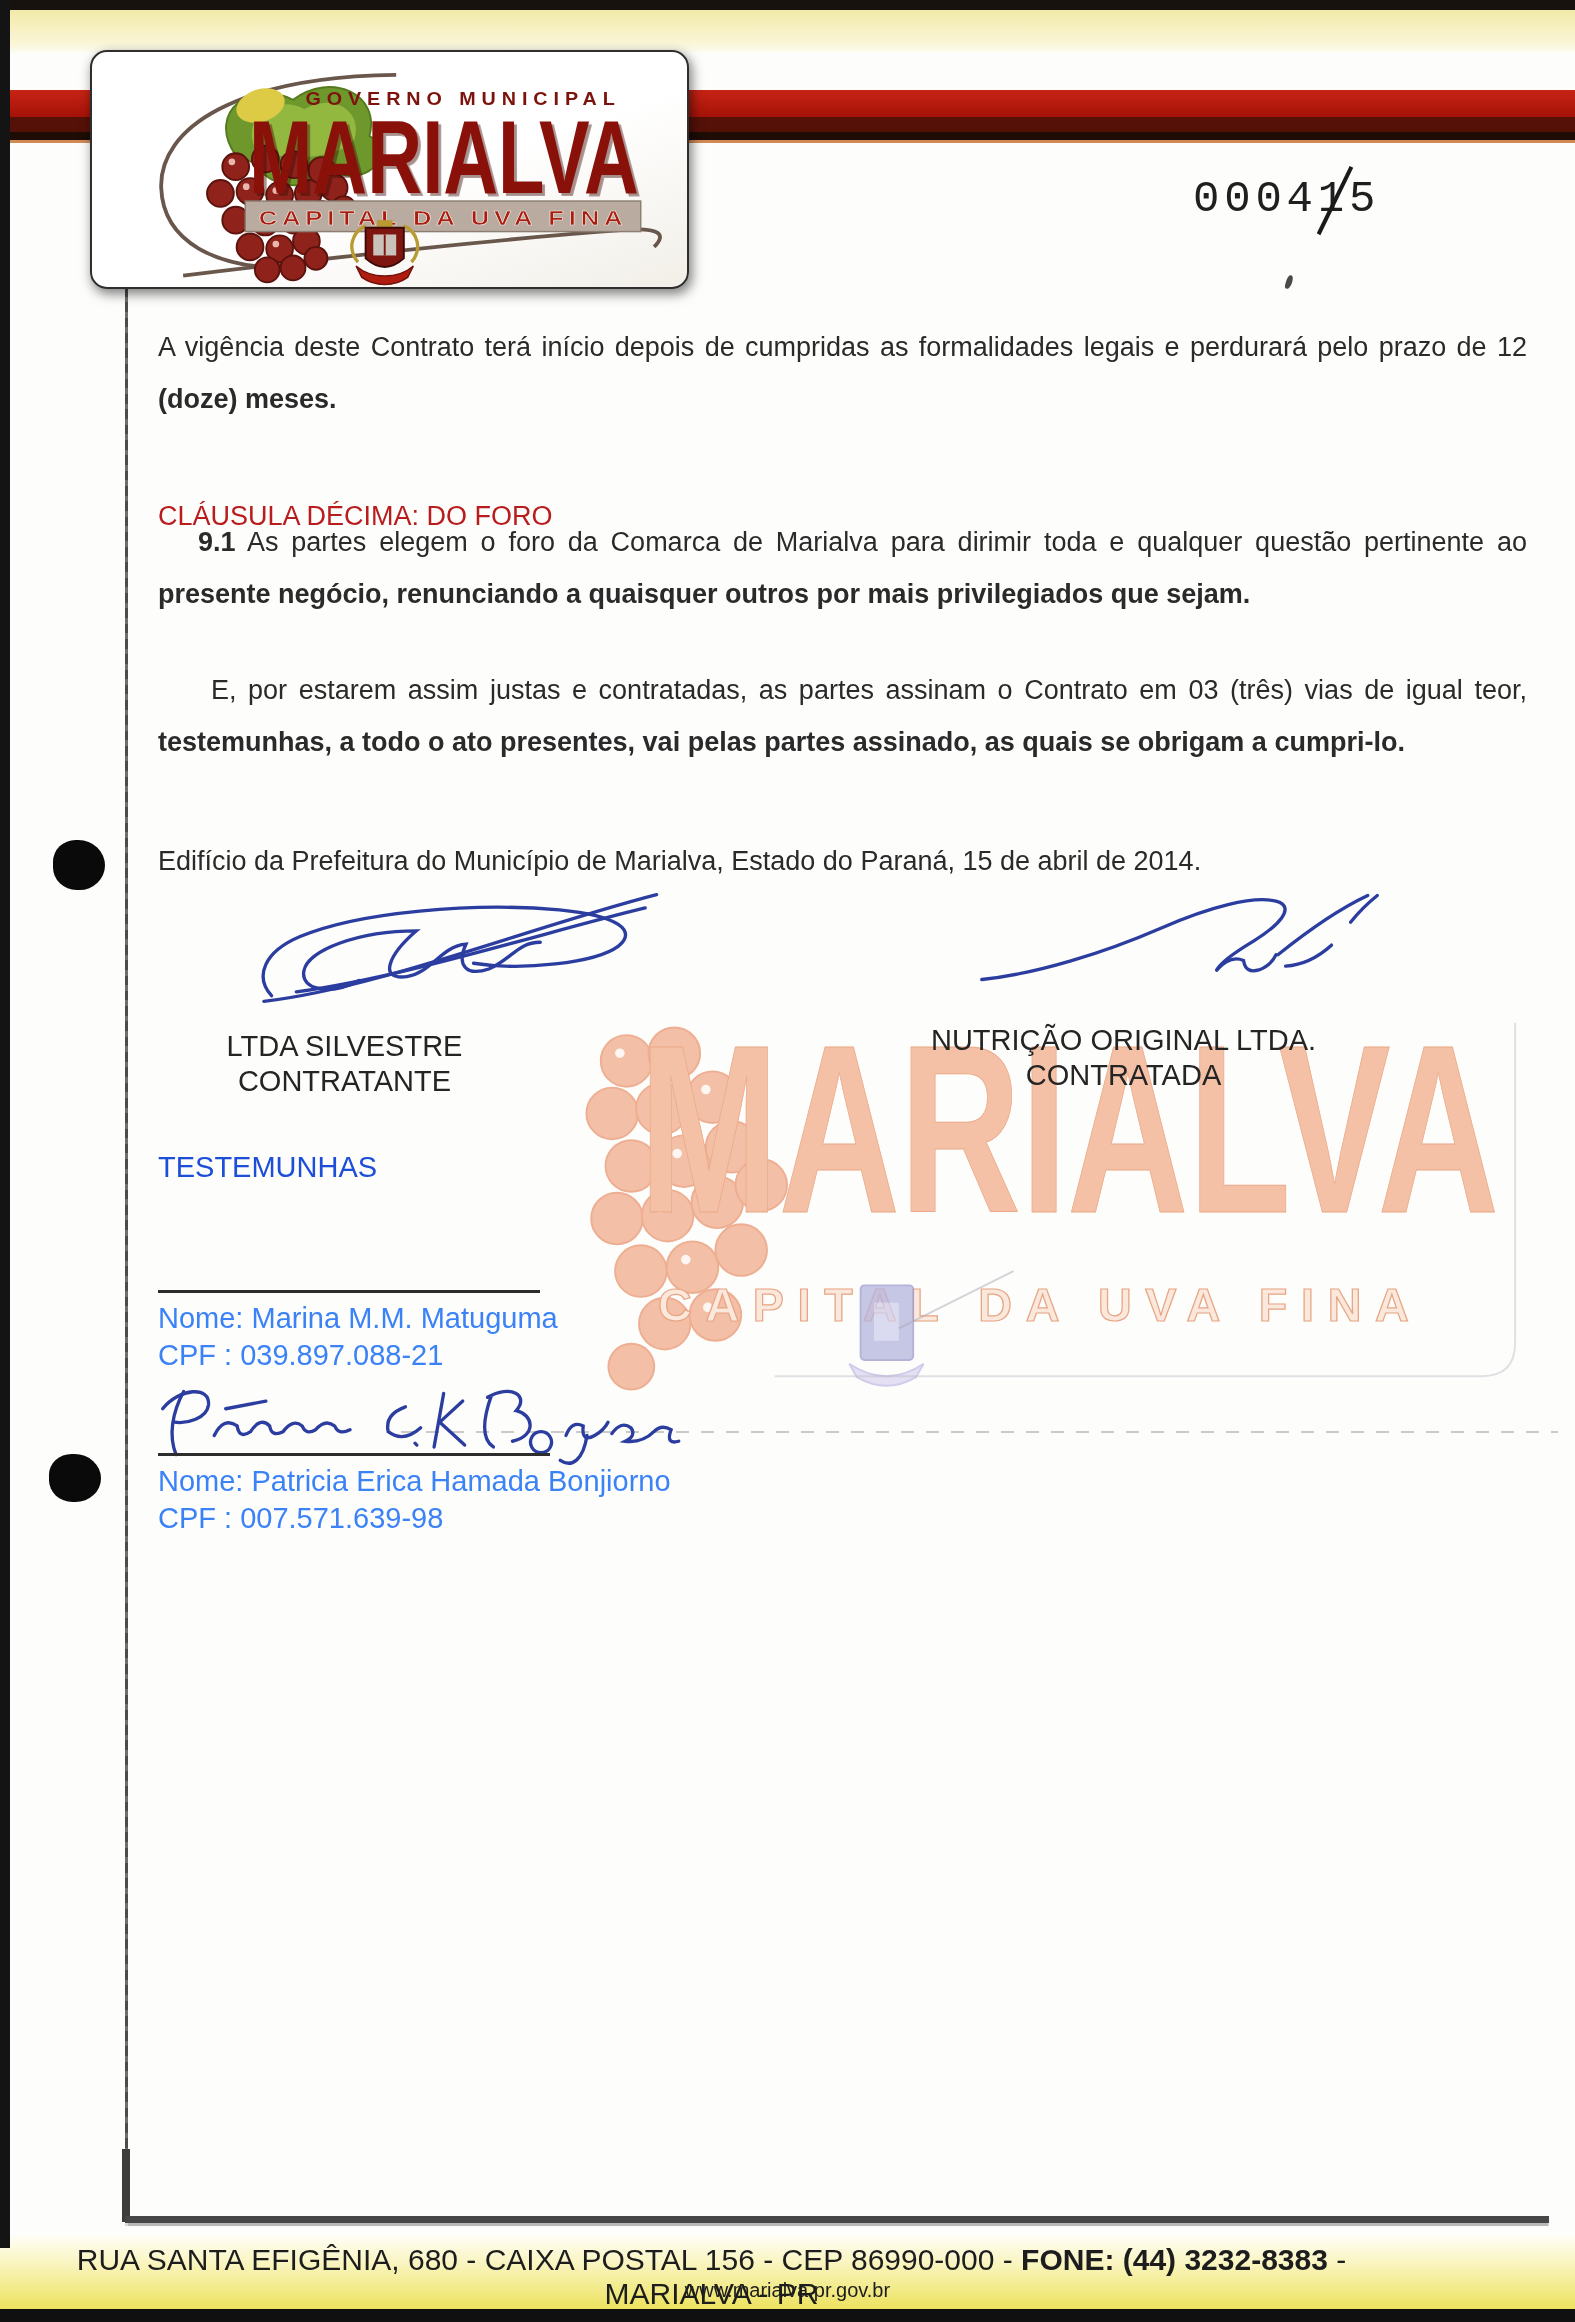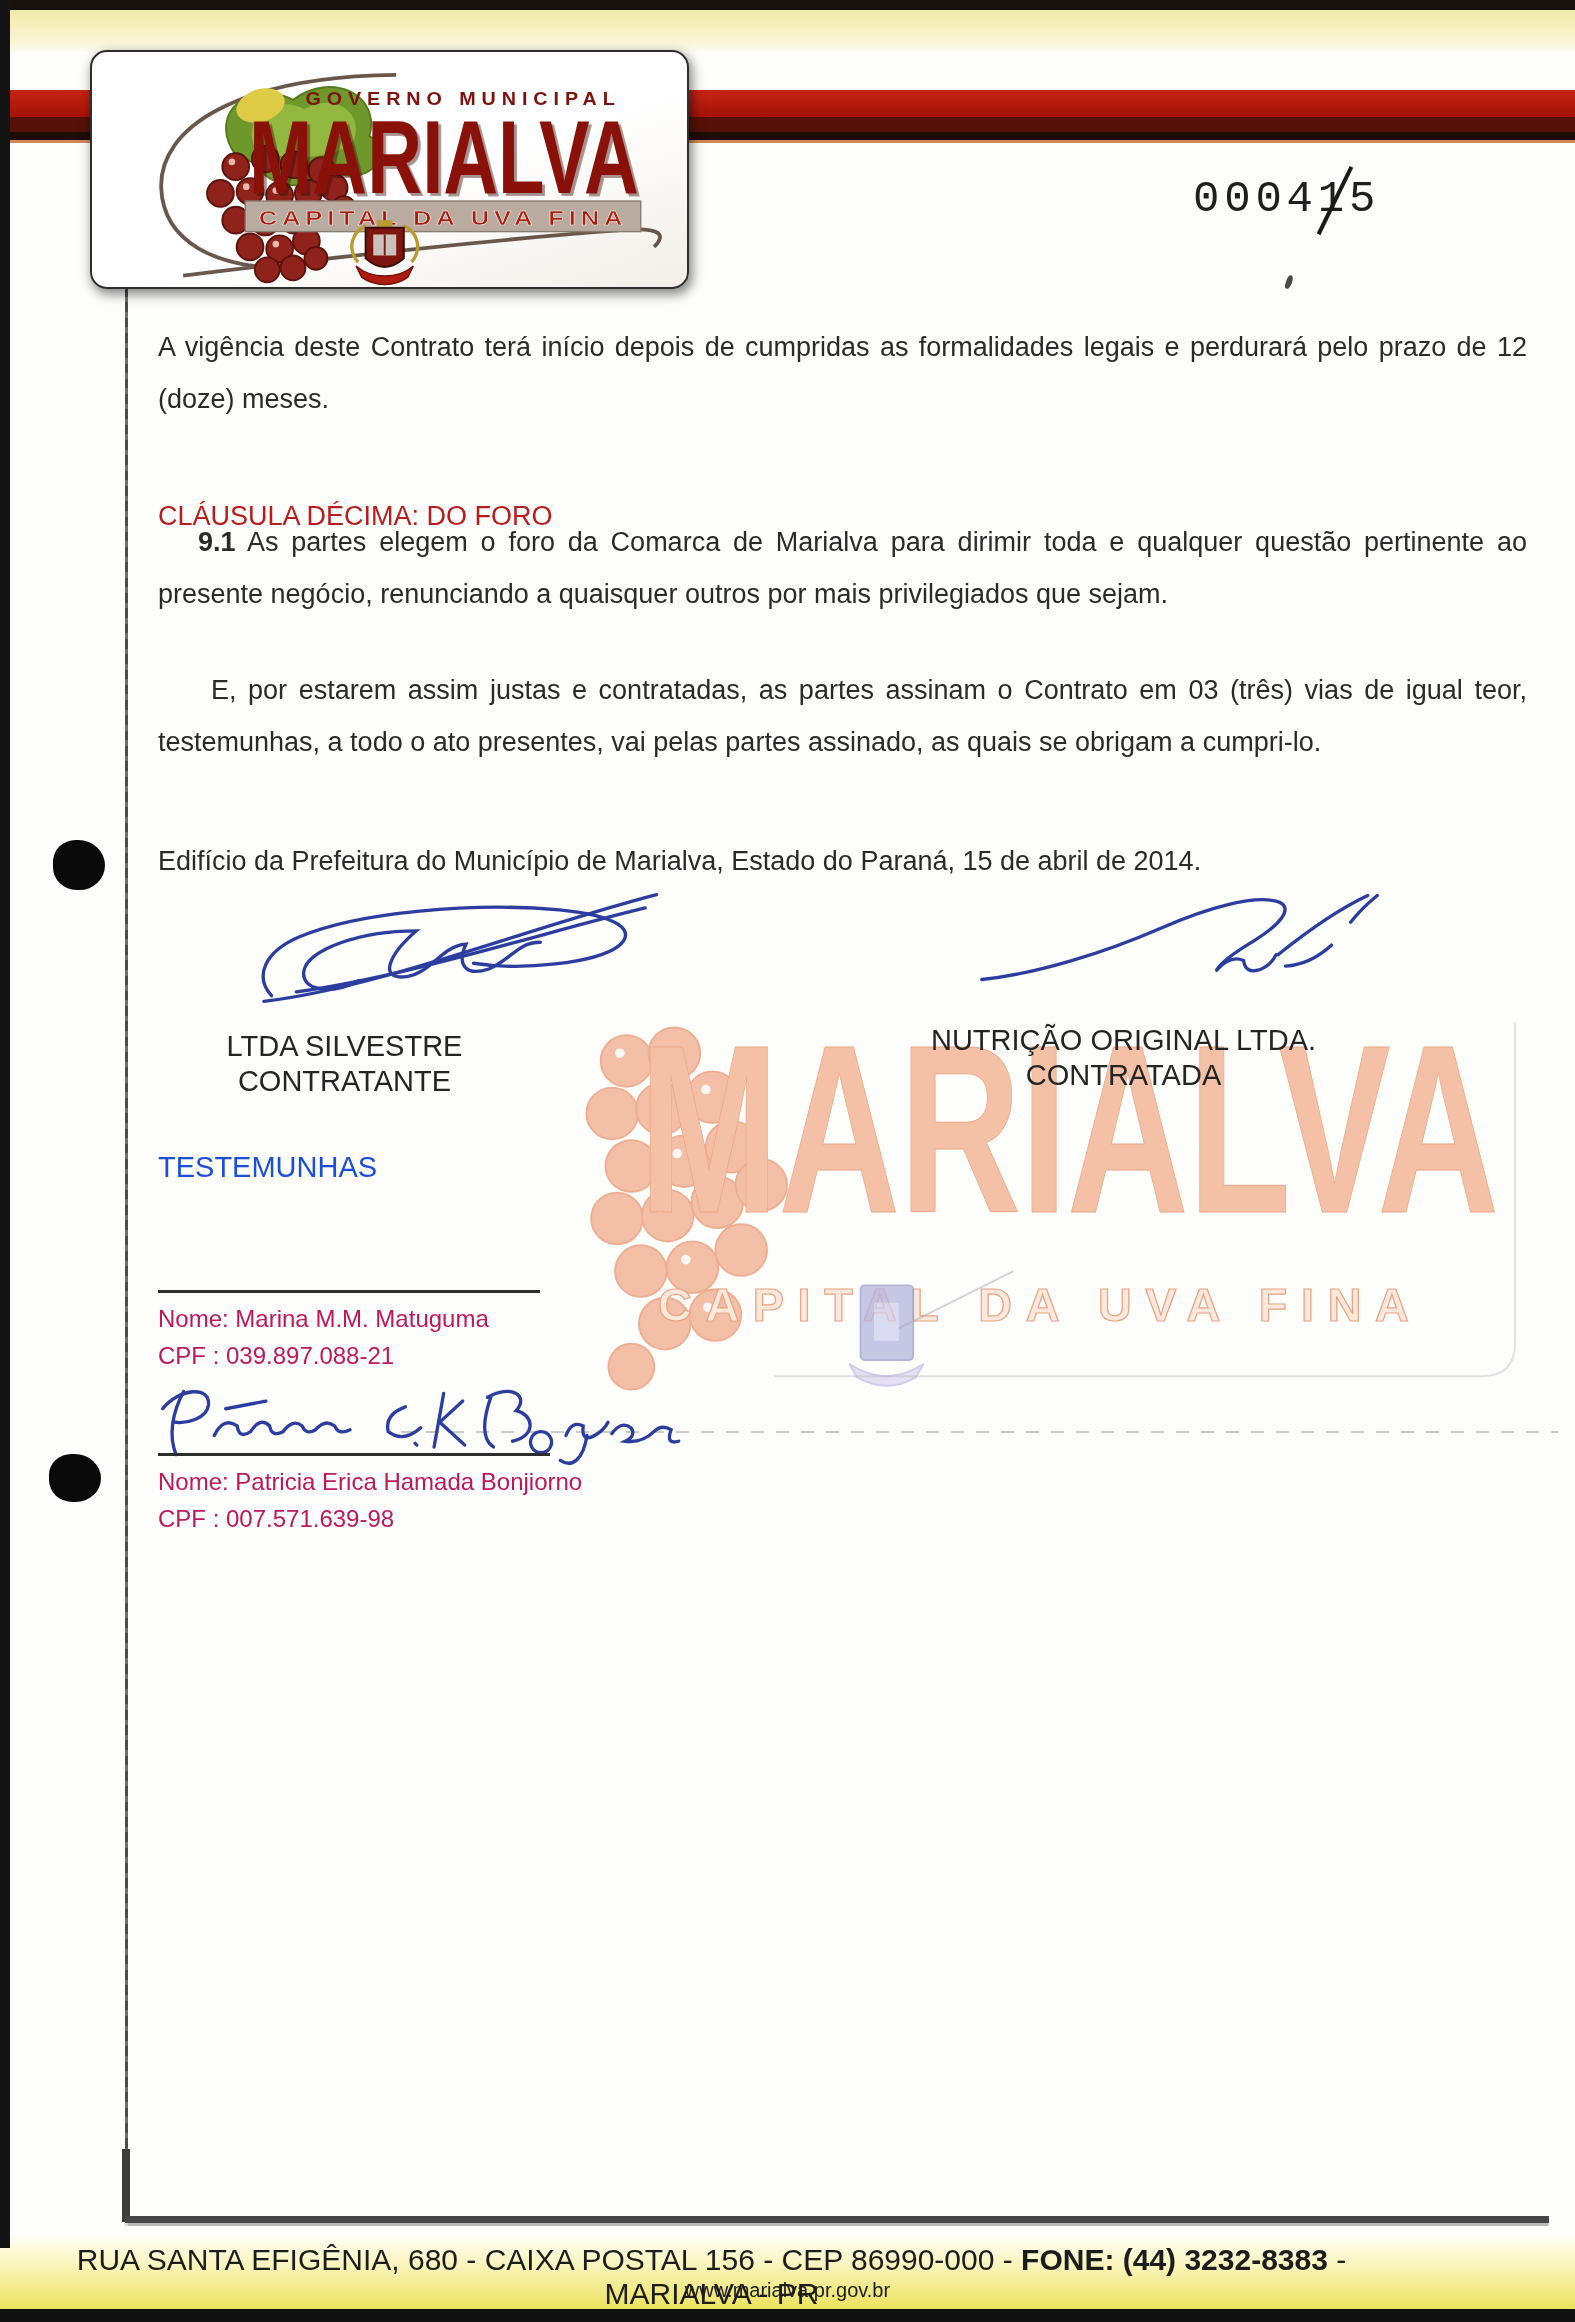--- a/index.html
+++ b/index.html
@@ -26,31 +26,31 @@
   .stamp{left:1193px;top:174px;font-family:"Liberation Mono","DejaVu Sans Mono",monospace;
       font-size:44px;letter-spacing:4.8px;color:#1f1f1f;z-index:4;}
   .stamp-slash{left:140px;top:-11.5px;width:3.8px;height:75px;background:#1a1a1a;transform:rotate(26deg);}
   .artifact-comma{left:1286px;top:275px;width:5.7px;height:14.3px;background:#4a4a4a;
       border-radius:50% 50% 60% 40%;transform:rotate(18deg);z-index:4;}
 
   
   .col{left:158px;width:1369px;z-index:3;}
   .bodytext{font-size:27px;line-height:52px;color:#2a2a2a;}
   .jline{text-align:justify;text-align-last:justify;width:100%;box-sizing:border-box;}
-  .lline{text-align:left;width:100%;box-sizing:border-box;}
+  .lline{text-align:left;width:100%;box-sizing:border-box;font-weight:bold;}
   .ind42{padding-left:40px;}
   .ind55{padding-left:53px;}
   .clause-heading{font-size:27px;font-weight:400;color:#b91c1c;margin-top:36px;}
 
   
   .sig svg{display:block;}
   .siglabel{font-size:29px;line-height:35px;text-align:center;color:#242424;z-index:3;}
   .witness-heading{font-size:29px;font-weight:400;color:#1d4ed8;z-index:3;}
   .sigline{height:2.9px;background:#2d2d2d;z-index:3;}
-  .witnesstext{font-size:24px;line-height:37px;color:#be185d;z-index:3;}
+  .witnesstext{font-size:29px;line-height:37px;color:#3b82f6;z-index:3;}
 
   
   .frame-left{left:125px;top:287px;width:2.9px;height:1931px;
       background:repeating-linear-gradient(180deg,#4c4c4c 0 9.6px,#6f6f6f 9.6px 15.3px);z-index:2;}
   .frame-corner{left:122px;top:2149px;width:7.6px;height:73px;background:#3d3d3d;z-index:2;}
   .frame-bottom{left:125px;top:2216px;width:1424px;height:6.7px;background:#474747;
       box-shadow:0 2.9px 1px rgba(80,80,80,.4);z-index:2;}
 
   
   .punch{background:#0a0a0a;border-radius:46% 54% 52% 48%;z-index:7;}

